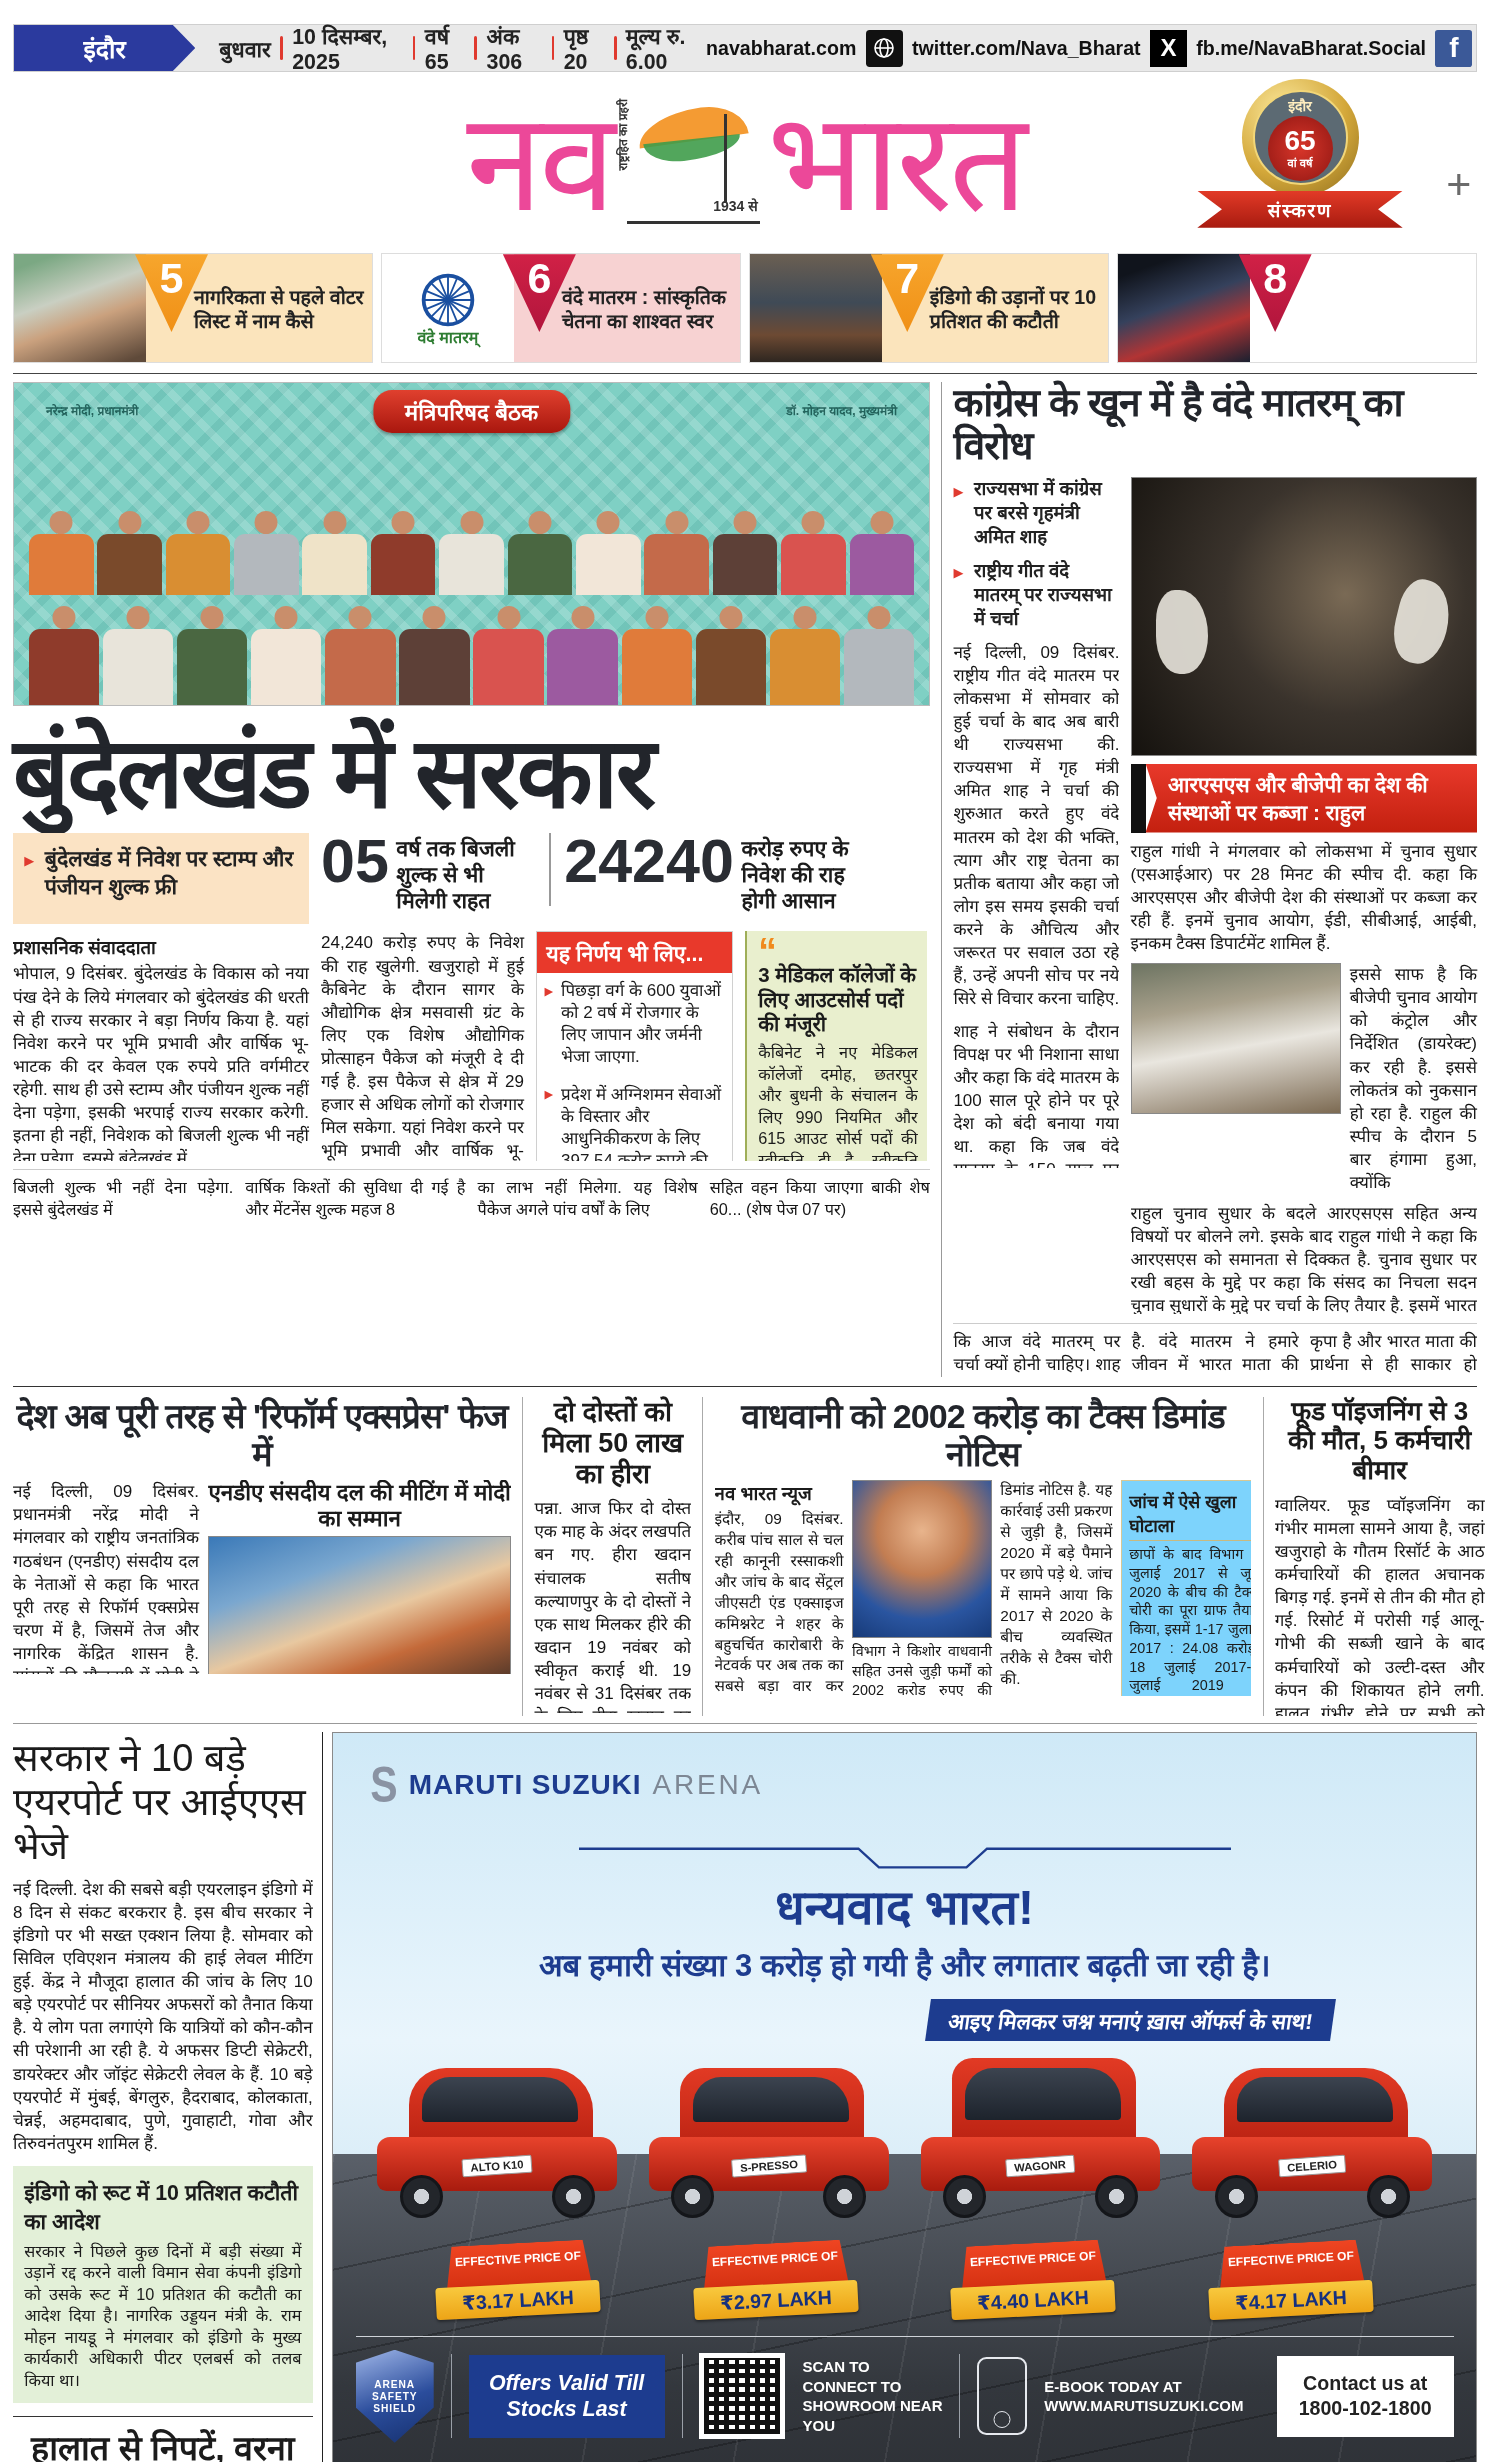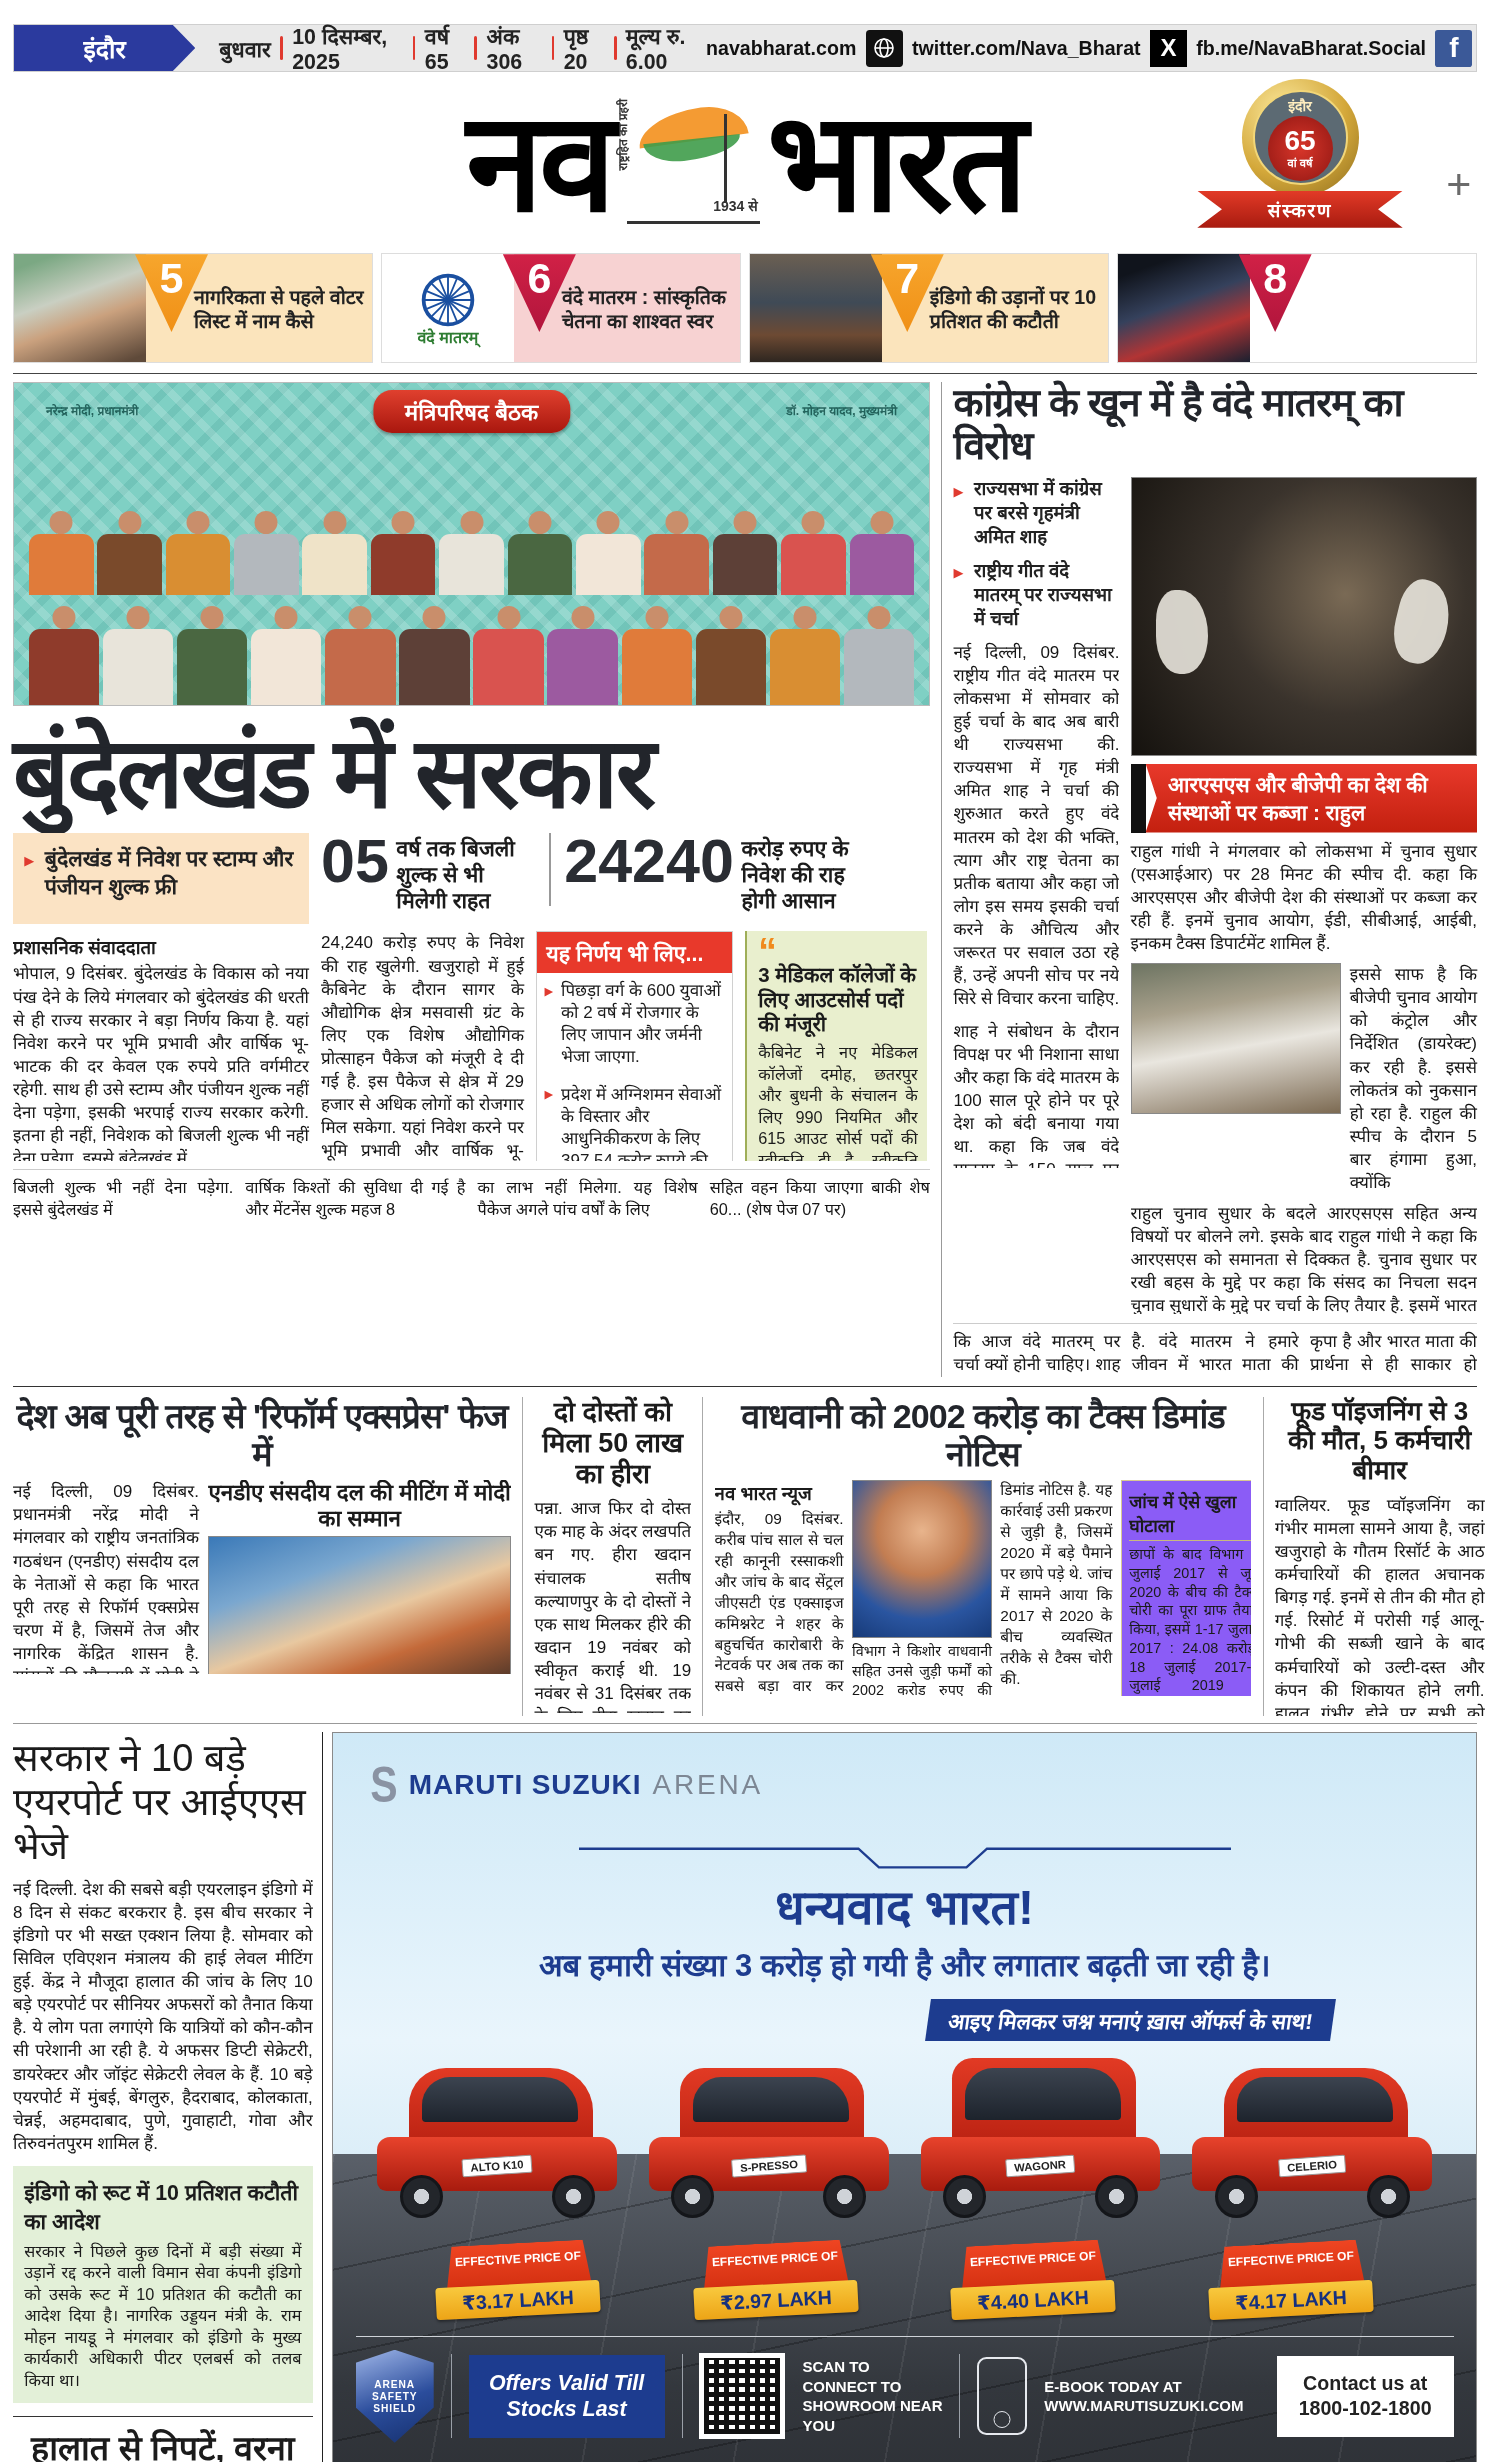--- a/index.html
+++ b/index.html
@@ -13,21 +13,21 @@
   .dateline .seg { display:flex; align-items:center; }
   .dateline .sep { width:3.7px; height:24px; background:#e03a2f; border-radius:1.9px; }
   .social { margin-left:auto; display:flex; align-items:center; gap:9.3px; padding-right:3.7px; font-size:19.6px; font-weight:700; color:#111; }
   .sicon { width:37px; height:37px; display:flex; align-items:center; justify-content:center; font-weight:900; color:#fff; }
   .sicon.globe { background:#111; border-radius:3.7px; }
   .sicon.xlogo { background:#000; font-size:24px; }
   .sicon.fb { background:#3b5998; font-size:28px; border-radius:2.8px; }
 
   
   .masthead { display:flex; align-items:center; justify-content:center; position:relative; height:172px; margin-top:3.7px; }
-  .mast-title { font-size:138px; font-weight:700; color:#000000; letter-spacing:-3.7px; line-height:1; }
+  .mast-title { font-size:138px; font-weight:400; color:#ec4899; letter-spacing:-3.7px; line-height:1; }
   .mast-logo { width:140px; height:140px; position:relative; margin:0 7.5px; }
   .flagwave { position:absolute; top:17px; left:17px; width:110px; height:32px; background:#f49b33; border-radius:60% 40% 50% 50%/100% 100% 0 0; transform:rotate(-8deg); }
   .flagwave2 { position:absolute; top:47px; left:24px; width:97px; height:20.5px; background:#3f9c4a; border-radius:0 0 60% 40%/0 0 100% 100%; transform:rotate(-6deg); opacity:.9; }
   .flagpole { position:absolute; top:22.4px; left:104px; width:3.7px; height:89px; background:#333; }
   .logo-tagline { position:absolute; left:-5.6px; top:7.5px; writing-mode:vertical-rl; transform:rotate(180deg); font-size:12px; font-weight:700; color:#333; }
   .logo-since { position:absolute; right:1.9px; bottom:17px; font-size:14px; font-weight:700; color:#333; }
   .logo-base { position:absolute; left:7.5px; bottom:7.5px; right:0; height:3.7px; background:#333; }
   .badge { position:absolute; right:65px; top:3.7px; width:224px; height:154px; }
   .medal { width:117px; height:117px; border-radius:50%; margin:0 auto; background:radial-gradient(circle at 35% 28%,#fbe89c,#d4a83a 55%,#8a6a1c); display:flex; align-items:center; justify-content:center; }
   .medal-in { width:95px; height:95px; border-radius:50%; background:#5c6a73; border:2.8px solid #f2d678; display:flex; flex-direction:column; align-items:center; justify-content:flex-start; padding-top:3.7px; }
@@ -118,21 +118,21 @@
   .band { display:grid; grid-template-columns:498px 169px 549px 222px; gap:11.2px; border-top:1.9px solid #333; margin-top:9.3px; padding-top:9.3px; border-bottom:0.9px solid #999; padding-bottom:7.5px; }
   .band > div + div { border-left:0.9px solid #aaa; padding-left:11.2px; }
   .band-head { font-size:34px; font-weight:900; letter-spacing:-0.9px; line-height:1.12; color:#22252b; margin-bottom:7.5px; text-align:center; }
   .reform-grid { display:grid; grid-template-columns:186px 1fr; gap:9.3px; height:194px; overflow:hidden; }
   .reform-sub { font-size:22.4px; font-weight:800; text-align:center; line-height:1.15; margin-bottom:4px; }
   .modi-photo { height:140px; background:linear-gradient(160deg,#3a79b8 0%,#7aa7cf 30%,#e8c8a0 55%,#c46a3a 75%,#5b3b2a 100%); border:0.9px solid #888; }
   .dia-head { font-size:27px; font-weight:900; text-align:center; line-height:1.15; margin-bottom:7.5px; }
   .dia-body { height:216px; overflow:hidden; }
   .wad-grid { display:grid; grid-template-columns:129px 140px 112px 147px; gap:8.4px; height:216px; overflow:hidden; }
   .wad-photo { height:158px; background:radial-gradient(circle at 50% 32%,#e8b48c 0%,#c27d52 35%,#2a55a0 70%,#173a78 100%); border:0.9px solid #888; }
-  .scam-box { background:#8b5cf6; border:0.9px solid #d8c894; padding:7.5px; }
+  .scam-box { background:#7dd3fc; border:0.9px solid #d8c894; padding:7.5px; }
   .scam-box .st { font-size:17.7px; font-weight:800; border-bottom:0.9px solid #c9b97f; margin-bottom:4.7px; padding-bottom:2.8px; }
   .scam-box .sb { font-size:14.4px; line-height:1.3; text-align:justify; }
   .food-head { font-size:26px; font-weight:900; text-align:center; line-height:1.15; margin-bottom:7.5px; }
   .food-body { height:222px; overflow:hidden; }
 
   
   .bottom { display:flex; margin-top:7.5px; }
   .left-rail { width:309px; flex:none; padding-right:9.3px; }
   .air-head { font-size:38px; font-weight:400; text-align:left; line-height:1.15; margin:5.6px 0 9.3px 0; }
   .green-box { background:#e3f0d8; padding:11.2px; margin-top:11.2px; }

